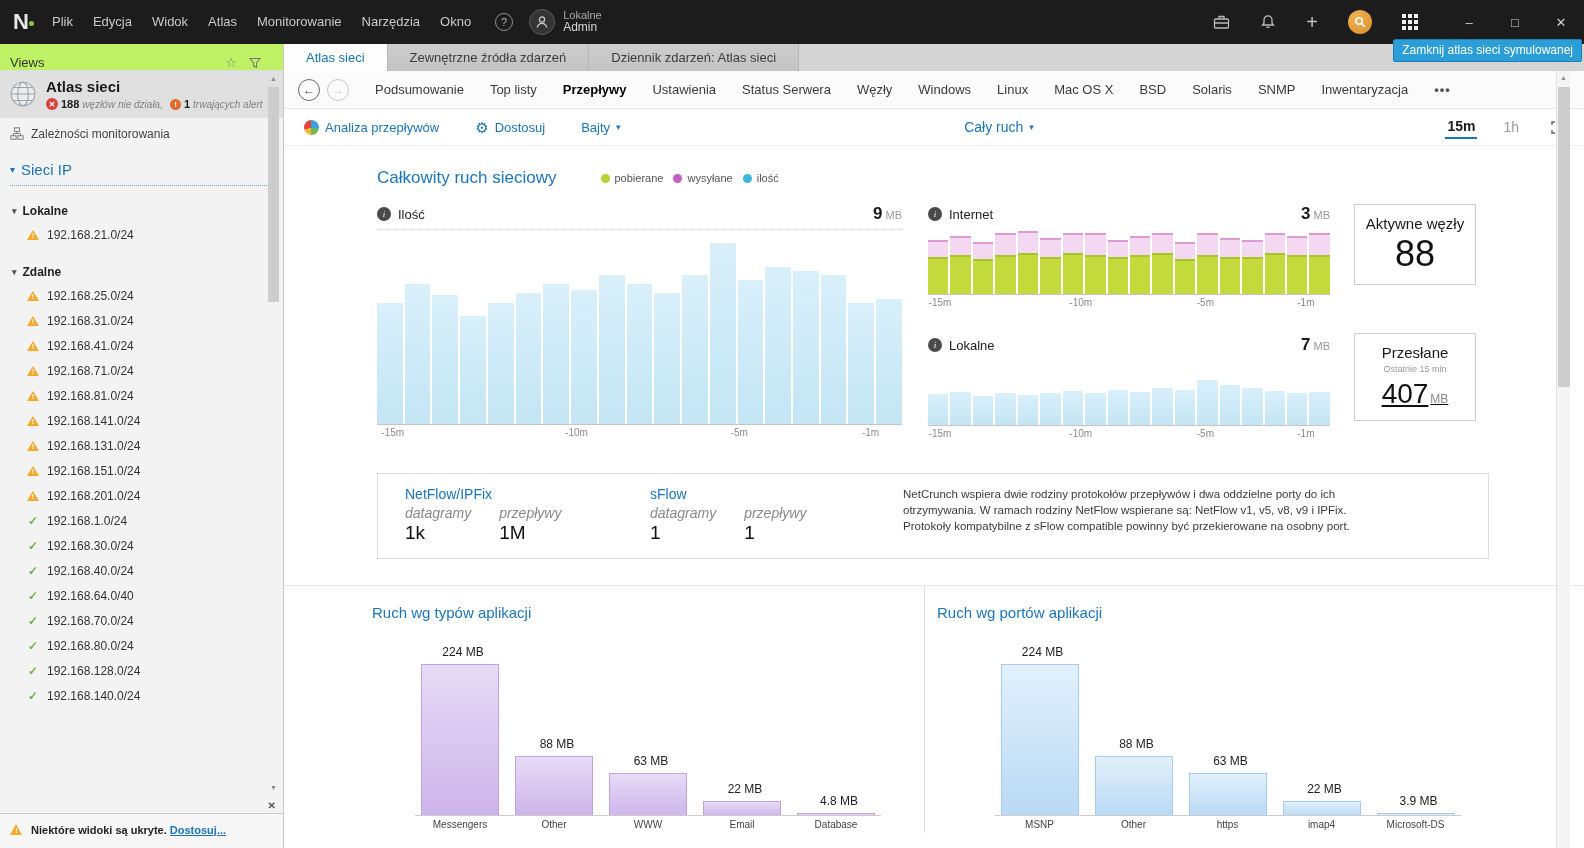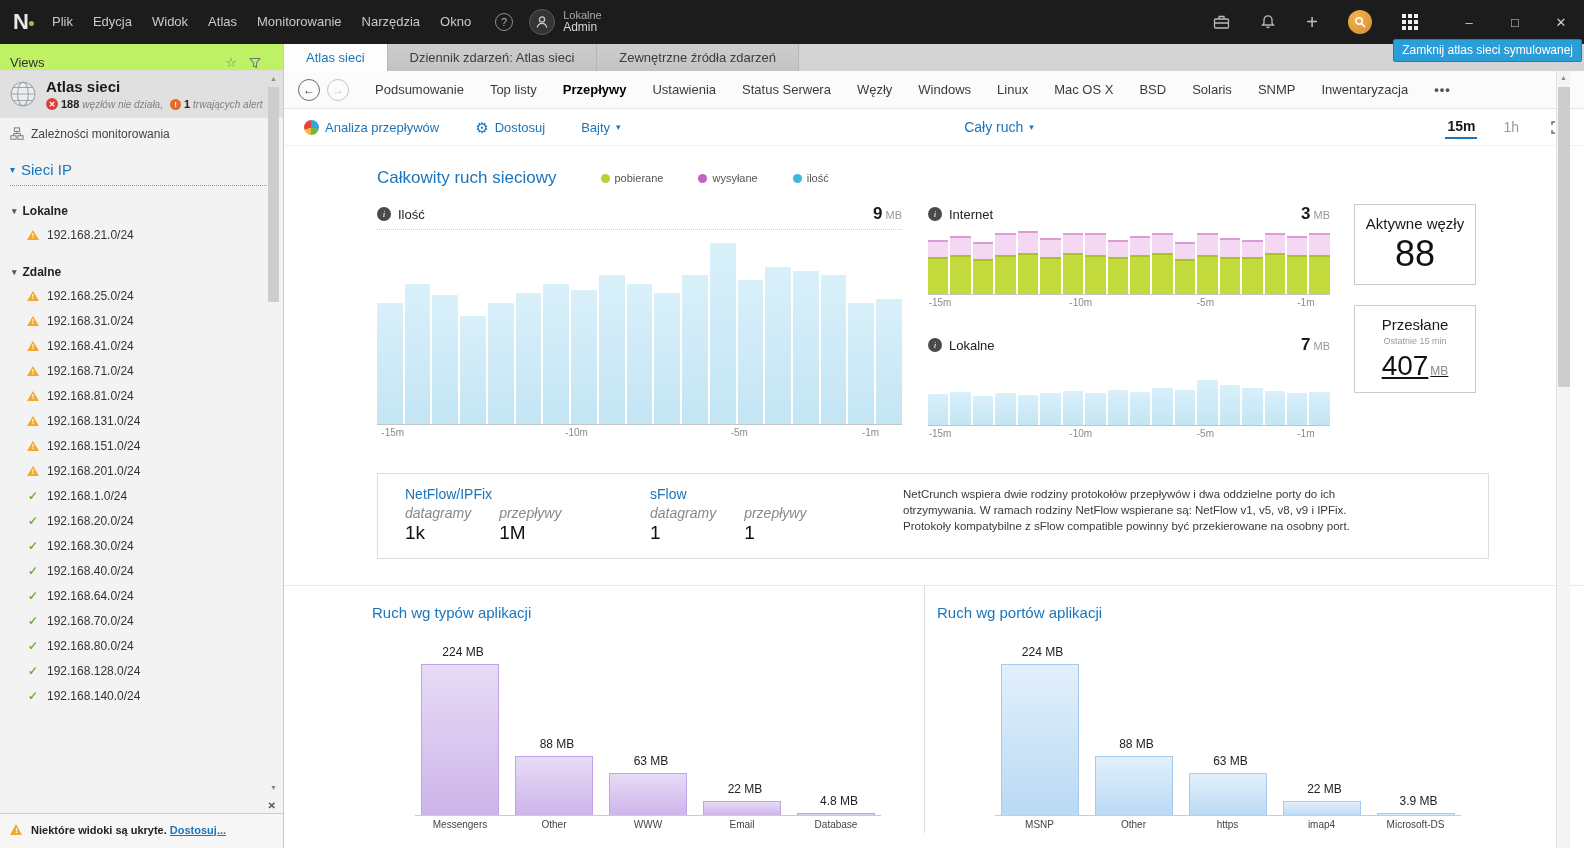--- a/index.html
+++ b/index.html
@@ -104,41 +104,41 @@
     display:flex; gap:6px; align-items:center; cursor:pointer; }
   .ranges { margin-left:auto; display:flex; align-items:center; gap:24px; padding-right:4px; }
   .range { font-size:14px; color:#9a9a9a; padding:3px 2px; cursor:pointer; }
   .range.active { color:#1a1a1a; font-weight:bold; border-bottom:2px solid #1b75bb; }
   .fs-btn { margin-left:26px; cursor:pointer; display:flex; align-items:center; }
 
   
   .content { flex:1; position:relative; padding:22px 95px 0 93px; overflow:hidden; }
   .ov-header { display:flex; align-items:center; gap:44px; }
   .section-title { color:#1b75bb; font-size:17px; font-weight:normal; }
-  .legend { display:flex; gap:35px; font-size:11px; color:#555; align-items:center; }
+  .legend { display:flex; gap:10px; font-size:11px; color:#555; align-items:center; }
   .legend-item { display:flex; align-items:center; }
   .legend-dot { width:9px; height:9px; border-radius:50%; display:inline-block; margin-right:5px; }
   .ov-body { display:flex; margin-top:16px; }
   .big-chart { width:525px; }
   .chart-head { display:flex; align-items:center; gap:7px; font-size:13px; color:#222; margin-bottom:5px; }
   .info-i { width:14px; height:14px; border-radius:50%; background:#4a4a4a; color:#fff; font-size:9px;
     font-style:italic; font-family:"Liberation Serif", serif; display:flex; align-items:center; justify-content:center; cursor:pointer; }
   .info-i::before { content:"i"; }
   .chart-max { margin-left:auto; font-size:11px; color:#999; display:flex; align-items:baseline; gap:3px; }
   .chart-max b { font-size:17px; color:#1a1a1a; }
   .plot { display:flex; align-items:flex-end; gap:2px; border-bottom:1px solid #c4c4c4; }
   .big-plot { height:196px; border-top:1px dotted #cfcfcf; }
   .vbar { flex:1; border-radius:1px 1px 0 0; }
   .vstack { flex:1; height:100%; display:flex; flex-direction:column-reverse; }
   .xaxis { position:relative; height:15px; font-size:10px; color:#8a8a8a; margin-top:2px; }
   .xaxis span { position:absolute; transform:translateX(-50%); }
   .mid-col { width:402px; margin-left:26px; display:flex; flex-direction:column; }
   .mid-chart .plot { height:66px; }
   .mid-chart + .mid-chart { margin-top:23px; }
-  .cards-col { width:122px; margin-left:24px; display:flex; flex-direction:column; gap:20px; }
+  .cards-col { width:122px; margin-left:24px; display:flex; flex-direction:column; gap:48px; }
   .card { border:1px solid #ccc; padding:10px 5px 12px; text-align:center; background:#fff; }
   .card-title { font-size:15px; color:#1a1a1a; line-height:1.15; }
   .card-sub { font-size:9px; color:#9a9a9a; margin-top:2px; }
   .card-value { font-size:36px; color:#111; margin-top:4px; line-height:1; }
   .card-value2 { font-size:28px; color:#111; margin-top:6px; line-height:1; display:flex; align-items:baseline; justify-content:center; gap:2px;text-decoration:underline; }
   .card-unit { font-size:12px; color:#8a8a8a; }
 
   .flow-box { margin-top:30px; border:1px solid #ddd; display:flex; padding:12px 33px 14px 27px; }
   .flow-proto { width:245px; }
   .flow-title { color:#1b75bb; font-size:14px; }
@@ -341,20 +341,24 @@
             <div class="net-item">
               <span class="st-icon warning"></span>
               <span>192.168.71.0/24</span>
             </div>
 
             <div class="net-item">
               <span class="st-icon warning"></span>
               <span>192.168.81.0/24</span>
             </div>
 
+            <div class="net-item">
+              <span class="st-icon warning"></span>
+              <span>192.168.141.0/24</span>
+            </div>
 
             <div class="net-item">
               <span class="st-icon warning"></span>
               <span>192.168.131.0/24</span>
             </div>
 
             <div class="net-item">
               <span class="st-icon warning"></span>
               <span>192.168.151.0/24</span>
             </div>
@@ -362,38 +366,34 @@
             <div class="net-item">
               <span class="st-icon warning"></span>
               <span>192.168.201.0/24</span>
             </div>
 
             <div class="net-item">
               <span class="st-icon ok"></span>
               <span>192.168.1.0/24</span>
             </div>
 
-            <div class="net-item">
-              <span class="st-icon ok"></span>
-              <span>192.168.20.0/24</span>
-            </div>
 
             <div class="net-item">
               <span class="st-icon ok"></span>
               <span>192.168.30.0/24</span>
             </div>
 
             <div class="net-item">
               <span class="st-icon ok"></span>
               <span>192.168.40.0/24</span>
             </div>
 
             <div class="net-item">
               <span class="st-icon ok"></span>
-              <span>192.168.64.0/24</span>
+              <span>192.168.64.0/40</span>
             </div>
 
             <div class="net-item">
               <span class="st-icon ok"></span>
               <span>192.168.70.0/24</span>
             </div>
 
             <div class="net-item">
               <span class="st-icon ok"></span>
               <span>192.168.80.0/24</span>
@@ -428,25 +428,25 @@
 
     <div class="main">
 
       <div class="tabrow">
 
           <div class="tab active">
             <span>Atlas sieci</span>
           </div>
 
           <div class="tab">
+            <span>Zewnętrzne źródła zdarzeń</span>
+          </div>
+
+          <div class="tab">
             <span>Dziennik zdarzeń: Atlas sieci</span>
-          </div>
-
-          <div class="tab">
-            <span>Zewnętrzne źródła zdarzeń</span>
           </div>
         </div>
 
       <div class="navrow">
         <span class="nav-arrows">
           <span class="nav-circle">←</span>
           <span class="nav-circle disabled">→</span>
         </span>
         <span style="display:flex; gap:26px; align-items:center;">
 

